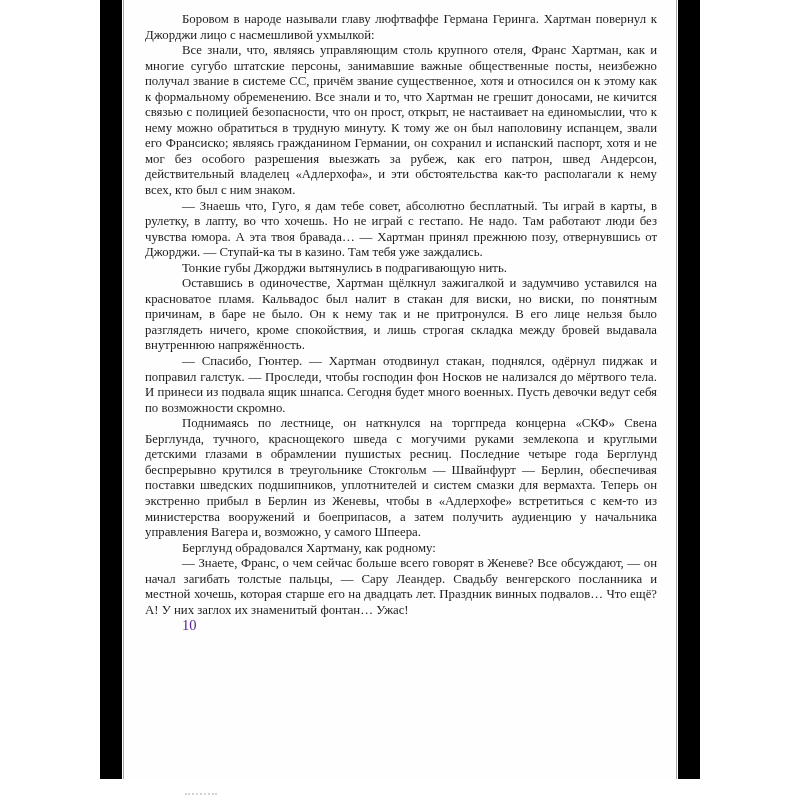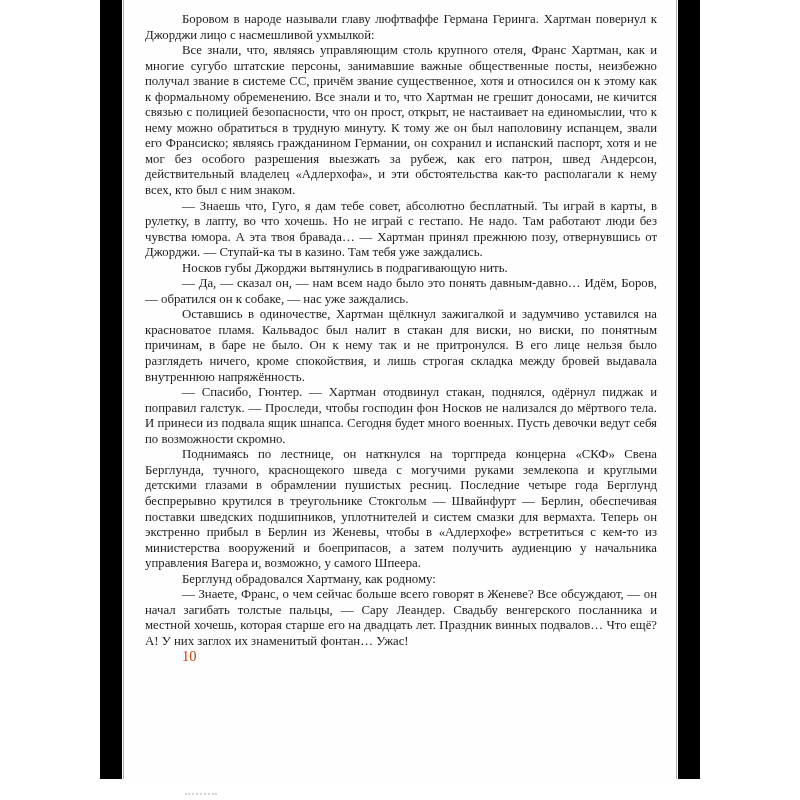--- a/index.html
+++ b/index.html
@@ -59,21 +59,21 @@
   .text-block p {
     margin: 0;
     padding: 0;
     text-indent: 37px;
   }
   .page-number {
     margin-top: 8px;
     text-indent: 0;
     font-size: 14.5px;
     text-align: left;
-    color: #c2410c;
+    color: #4c1d95;
   }
   .scan-artifact {
     position: absolute;
     left: 185px;
     top: 793px;
     width: 32px;
     height: 0;
     border-top: 2px dotted #c9c9c9;
     opacity: 0.8;
   }
@@ -84,22 +84,21 @@
 <div class="scan-root">
 
   <div class="gutter gutter-left"></div>
   <div class="edge-line edge-line-left"></div>
 
   <div class="paper">
     <div class="text-block">
       <p>Боровом в народе называли главу люфтваффе Германа Геринга. Хартман повернул к Джорджи лицо с насмешливой ухмылкой:</p>
       <p>Все знали, что, являясь управляющим столь крупного отеля, Франс Хартман, как и многие сугубо штатские персоны, занимавшие важные общественные посты, неизбежно получал звание в системе СС, причём звание существенное, хотя и относился он к этому как к формальному обременению. Все знали и то, что Хартман не грешит доносами, не кичится связью с полицией безопасности, что он прост, открыт, не настаивает на единомыслии, что к нему можно обратиться в трудную минуту. К тому же он был наполовину испанцем, звали его Франсиско; являясь гражданином Германии, он сохранил и испанский паспорт, хотя и не мог без особого разрешения выезжать за рубеж, как его патрон, швед Андерсон, действительный владелец «Адлерхофа», и эти обстоятельства как-то располагали к нему всех, кто был с ним знаком.</p>
       <p>— Знаешь что, Гуго, я дам тебе совет, абсолютно бесплатный. Ты играй в карты, в рулетку, в лапту, во что хочешь. Но не играй с гестапо. Не надо. Там работают люди без чувства юмора. А эта твоя бравада… — Хартман принял прежнюю позу, отвернувшись от Джорджи. — Ступай-ка ты в казино. Там тебя уже заждались.</p>
-      <p>Носков губы Джорджи вытянулись в подрагивающую нить.</p>
-      <p>— Да, — сказал он, — нам всем надо было это понять давным-давно… Идём, Боров, — обратился он к собаке, — нас уже заждались.</p>
+      <p>Тонкие губы Джорджи вытянулись в подрагивающую нить.</p>
       <p>Оставшись в одиночестве, Хартман щёлкнул зажигалкой и задумчиво уставился на красноватое пламя. Кальвадос был налит в стакан для виски, но виски, по понятным причинам, в баре не было. Он к нему так и не притронулся. В его лице нельзя было разглядеть ничего, кроме спокойствия, и лишь строгая складка между бровей выдавала внутреннюю напряжённость.</p>
       <p>— Спасибо, Гюнтер. — Хартман отодвинул стакан, поднялся, одёрнул пиджак и поправил галстук. — Проследи, чтобы господин фон Носков не нализался до мёртвого тела. И принеси из подвала ящик шнапса. Сегодня будет много военных. Пусть девочки ведут себя по возможности скромно.</p>
       <p>Поднимаясь по лестнице, он наткнулся на торгпреда концерна «СКФ» Свена Берглунда, тучного, краснощекого шведа с могучими руками землекопа и круглыми детскими глазами в обрамлении пушистых ресниц. Последние четыре года Берглунд беспрерывно крутился в треугольнике Стокгольм — Швайнфурт — Берлин, обеспечивая поставки шведских подшипников, уплотнителей и систем смазки для вермахта. Теперь он экстренно прибыл в Берлин из Женевы, чтобы в «Адлерхофе» встретиться с кем-то из министерства вооружений и боеприпасов, а затем получить аудиенцию у начальника управления Вагера и, возможно, у самого Шпеера.</p>
       <p>Берглунд обрадовался Хартману, как родному:</p>
       <p>— Знаете, Франс, о чем сейчас больше всего говорят в Женеве? Все обсуждают, — он начал загибать толстые пальцы, — Сару Леандер. Свадьбу венгерского посланника и местной хочешь, которая старше его на двадцать лет. Праздник винных подвалов… Что ещё? А! У них заглох их знаменитый фонтан… Ужас!</p>
       <p class="page-number">10</p>
     </div>
   </div>
 
   <div class="edge-line edge-line-right"></div>

